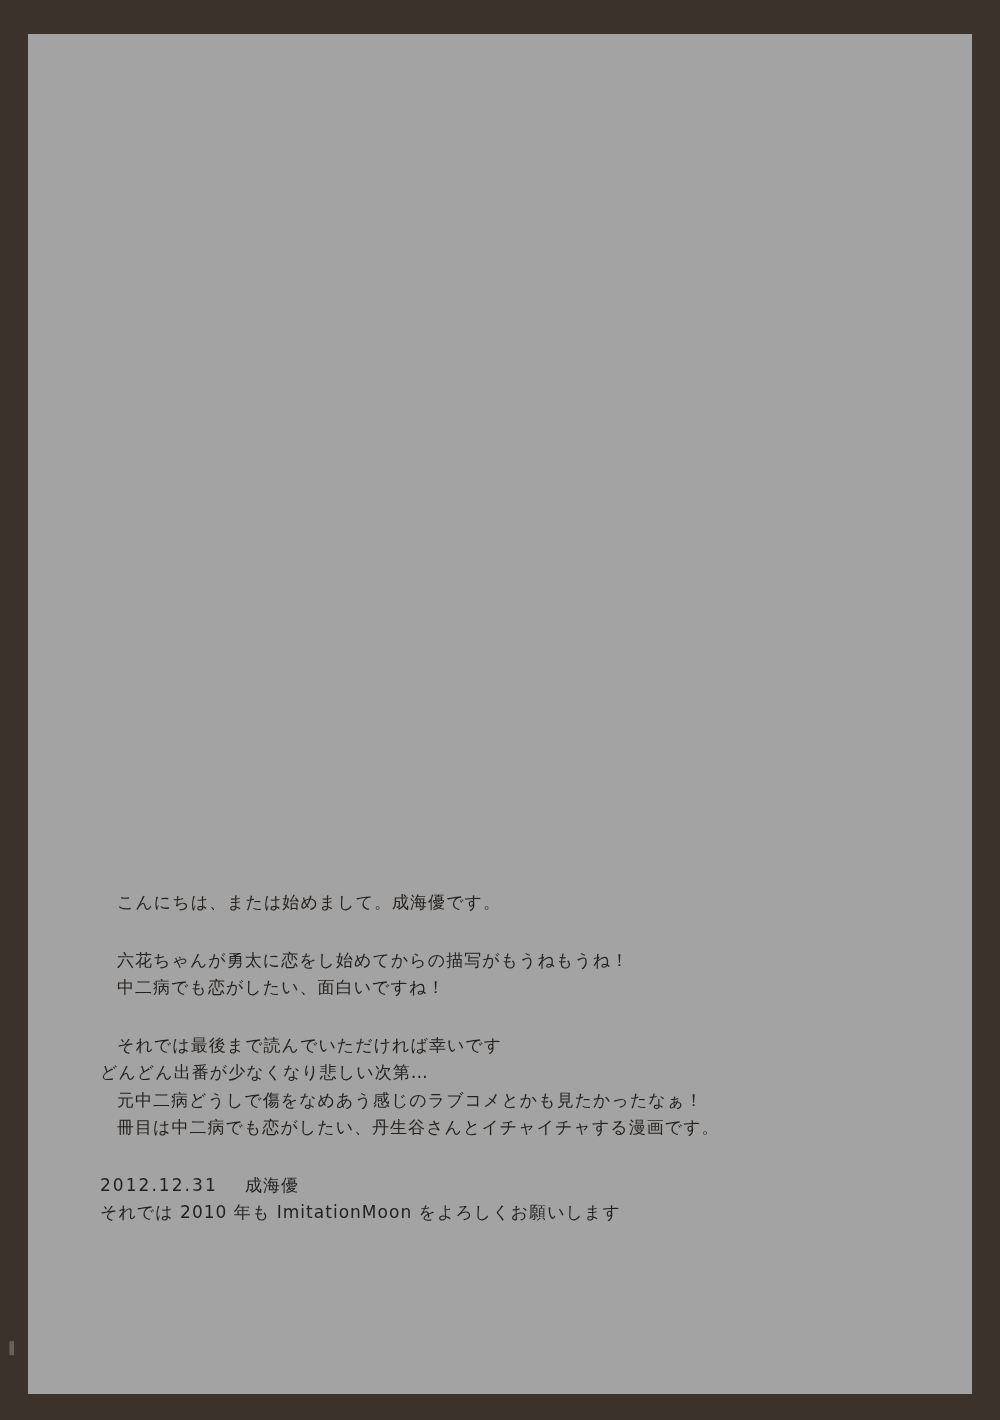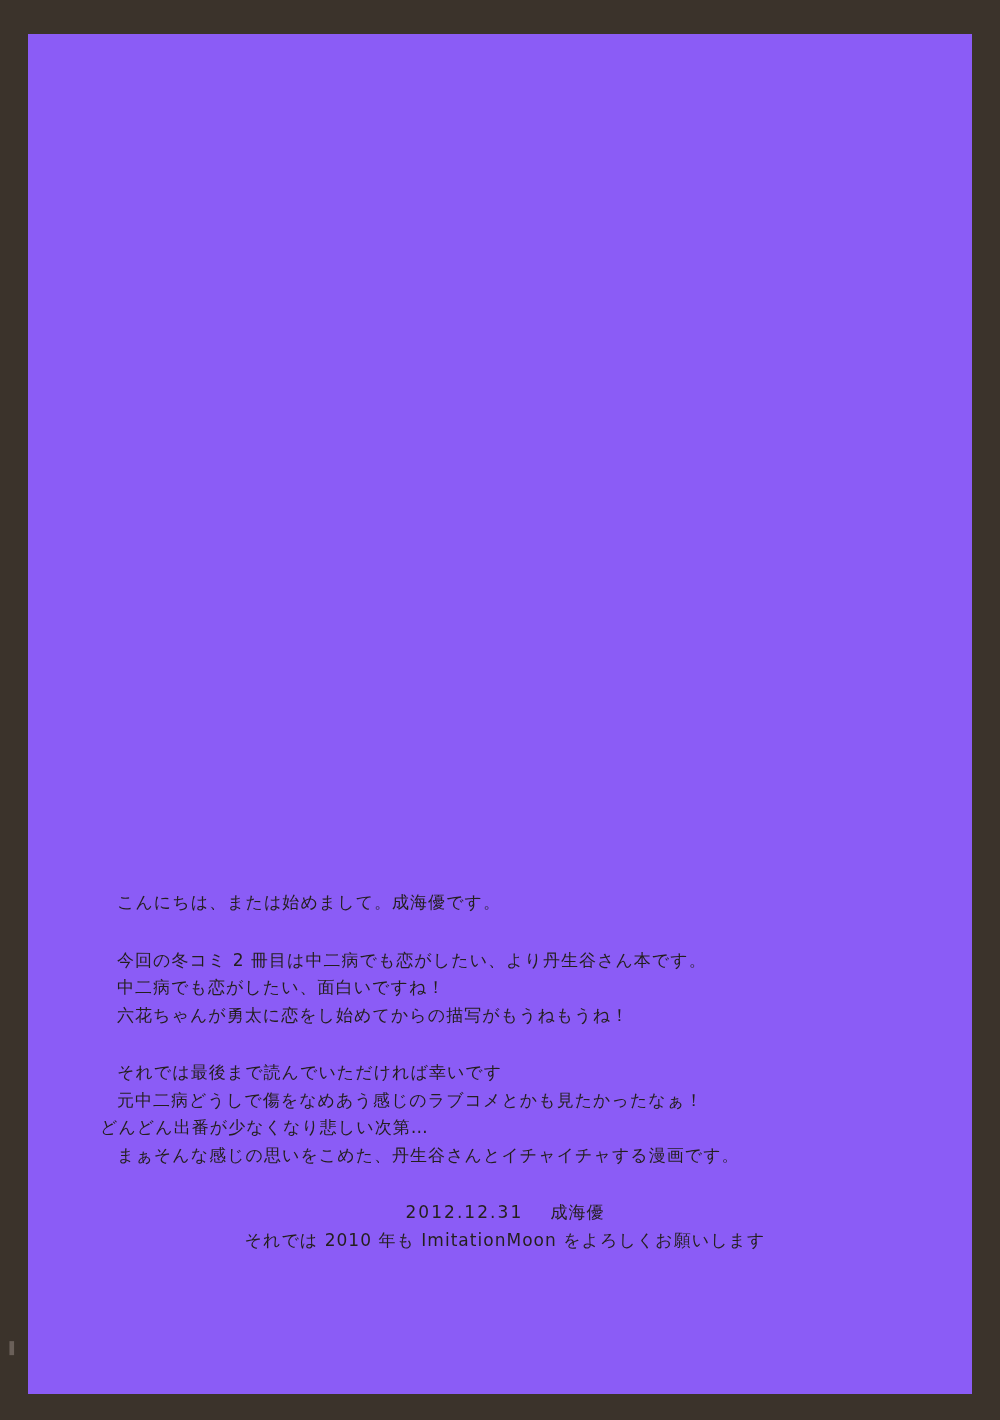--- a/index.html
+++ b/index.html
@@ -12,21 +12,21 @@
     background: #3b332b;
     font-family: "DejaVu Sans", sans-serif;
     overflow: hidden;
   }
   .page {
     position: absolute;
     left: 28px;
     top: 34px;
     width: 944px;
     height: 1360px;
-    background: #8b5cf6;
+    background: #a3a3a3;
   }
   .afterword {
     position: absolute;
     left: 72px;
     top: 855px;
     width: 810px;
     color: #231f1c;
     font-size: 17px;
     line-height: 1.62;
     letter-spacing: 0.06em;
@@ -39,21 +39,20 @@
   }
   .para .line {
     display: block;
     white-space: nowrap;
   }
   .para .line.ind {
     padding-left: 1em;
   }
   .signature {
     margin-top: 12px;
-    text-align: center;
   }
   .signature .line {
     display: block;
     white-space: nowrap;
   }
   .sig-date {
     letter-spacing: 0.12em;
   }
   .sig-name {
     padding-left: 1.6em;
@@ -74,30 +73,29 @@
 
 <div class="page">
 
   <div class="afterword">
 
     <p class="para indent">
       <span class="line">こんにちは、または始めまして。成海優です。</span>
     </p>
 
     <p class="para indent">
-      <span class="line">今回の冬コミ 2 冊目は中二病でも恋がしたい、より丹生谷さん本です。</span>
+      <span class="line">六花ちゃんが勇太に恋をし始めてからの描写がもうねもうね！</span>
       <span class="line">中二病でも恋がしたい、面白いですね！</span>
-      <span class="line">六花ちゃんが勇太に恋をし始めてからの描写がもうねもうね！</span>
     </p>
 
     <p class="para">
       <span class="line ind">それでは最後まで読んでいただければ幸いです</span>
+      <span class="line">どんどん出番が少なくなり悲しい次第…</span>
       <span class="line ind">元中二病どうしで傷をなめあう感じのラブコメとかも見たかったなぁ！</span>
-      <span class="line">どんどん出番が少なくなり悲しい次第…</span>
-      <span class="line ind">まぁそんな感じの思いをこめた、丹生谷さんとイチャイチャする漫画です。</span>
+      <span class="line ind">冊目は中二病でも恋がしたい、丹生谷さんとイチャイチャする漫画です。</span>
     </p>
 
 
     <div class="signature">
       <span class="line"><span class="sig-date">2012.12.31</span><span class="sig-name">成海優</span></span>
       <span class="line">それでは 2010 年も ImitationMoon をよろしくお願いします</span>
     </div>
 
   </div>
 

